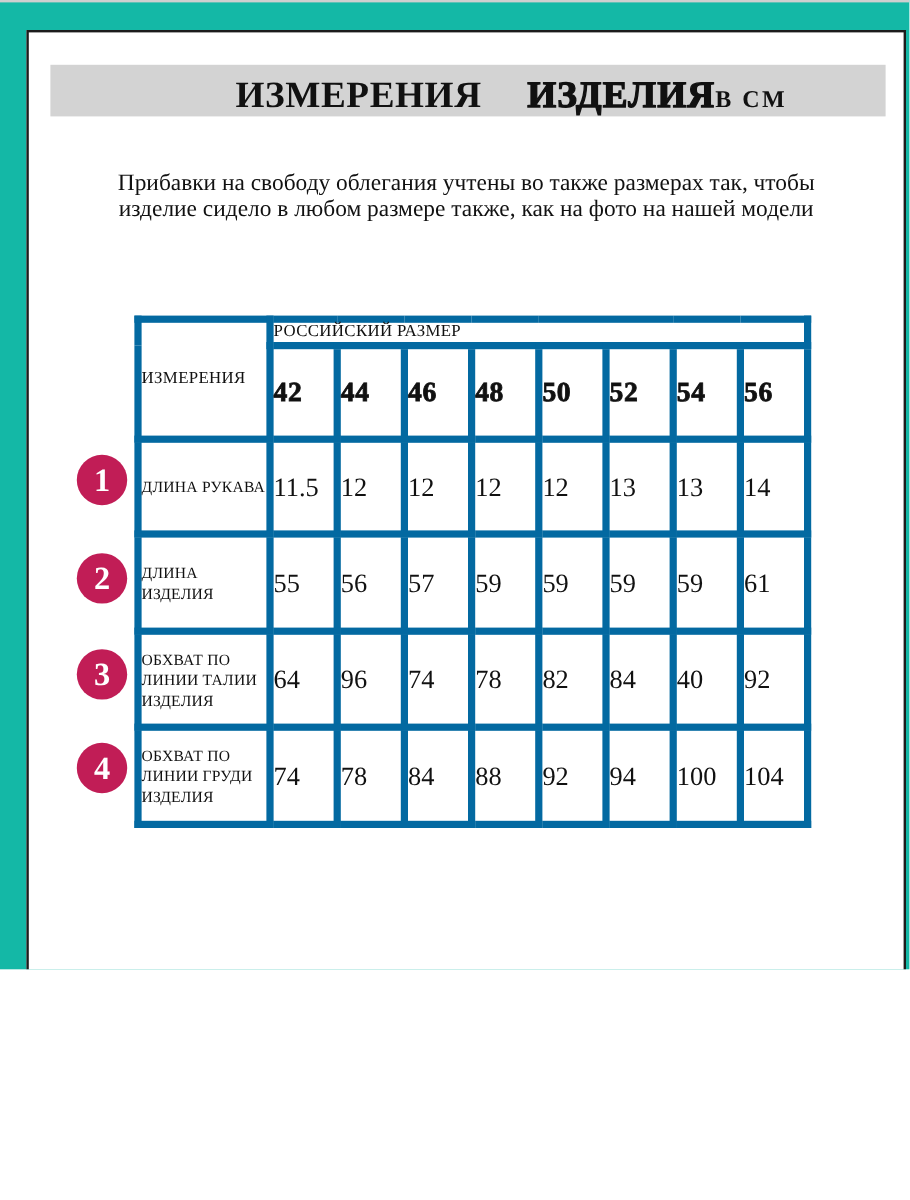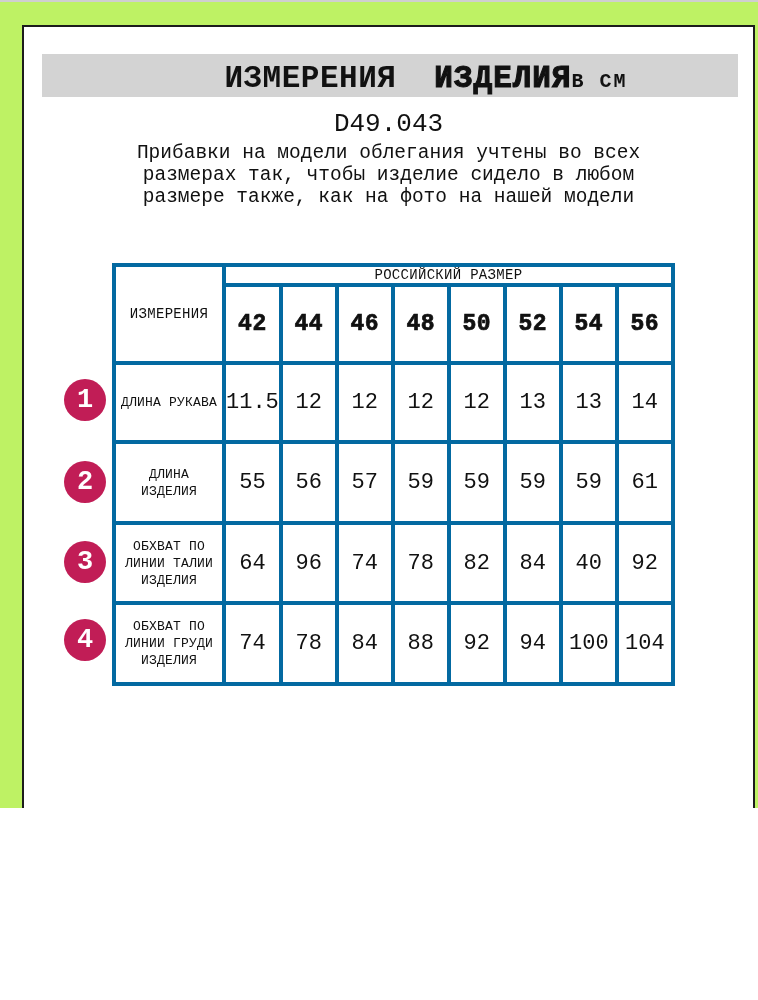--- a/index.html
+++ b/index.html
@@ -1,21 +1,21 @@
 <!DOCTYPE html>
 <html style="--accent: #c11d56; --titlebar-bg: #d3d3d3;"><head>
 <meta charset="utf-8">
 <style>
   * { margin:0; padding:0; box-sizing:border-box; }
   html,body { background:#fff; }
   .page {
     position:relative;
     width:758px; height:808px;
-    background:#bef264;
-    font-family:Liberation Mono, monospace;
+    background:#14b8a6;
+    font-family:Liberation Serif, serif;
     color:#111;
     overflow:hidden;
   }
   .top-edge-line {
     position:absolute; top:0; left:0; width:758px; height:2px;
     background:#cfcfcf;
   }
   .frame {
     position:absolute; left:22px; top:25px; width:733px; height:968px;
     border:2px solid #1c1c1c;
@@ -40,22 +40,22 @@
   }
   .description {
     position:absolute; left:96px; top:142px; width:585px;
     text-align:center; font-size:19.5px; line-height:22px; font-weight:400;
   }
   table.size-table {
     position:absolute; left:112px; top:263px;
     border-collapse:collapse; table-layout:fixed;
   }
   table.size-table td {
-    border:4px solid #0369a1;
-    text-align:center; vertical-align:middle;
+    border:6px solid #0369a1;
+    vertical-align:middle;
     padding:0;
   }
   .r-group { height:20px; }
   .r-sizes { height:78px;padding-left:28px; }
   .r-d1 { height:79px;border-radius:12px; }
   .r-d2 { height:81px; }
   .r-d3 { height:80px; }
   .r-d4 { height:81px; }
   .c-meas { font-size:14px; letter-spacing:0.3px; }
   .c-group { font-size:14px; letter-spacing:0.3px; }
@@ -88,23 +88,22 @@
 <div class="page">
   <div class="top-edge-line"></div>
   <div class="frame"></div>
 
   <div class="title-bar">
     <span class="title-part1">ИЗМЕРЕНИЯ</span>
     <span class="title-part2">ИЗДЕЛИЯ</span>
     <span class="title-unit">В СМ</span>
   </div>
 
-  <div class="product-code">D49.043</div>
 
-  <div class="description">Прибавки на модели облегания учтены во всех размерах так, чтобы изделие сидело в любом размере также, как на фото на нашей модели</div>
+  <div class="description">Прибавки на свободу облегания учтены во также размерах так, чтобы изделие сидело в любом размере также, как на фото на нашей модели</div>
 
   <table class="size-table">
     <colgroup>
       <col style="width:110px">
       <col style="width:56px">
         <col style="width:56px">
         <col style="width:56px">
         <col style="width:56px">
       <col style="width:56px">
         <col style="width:56px">

